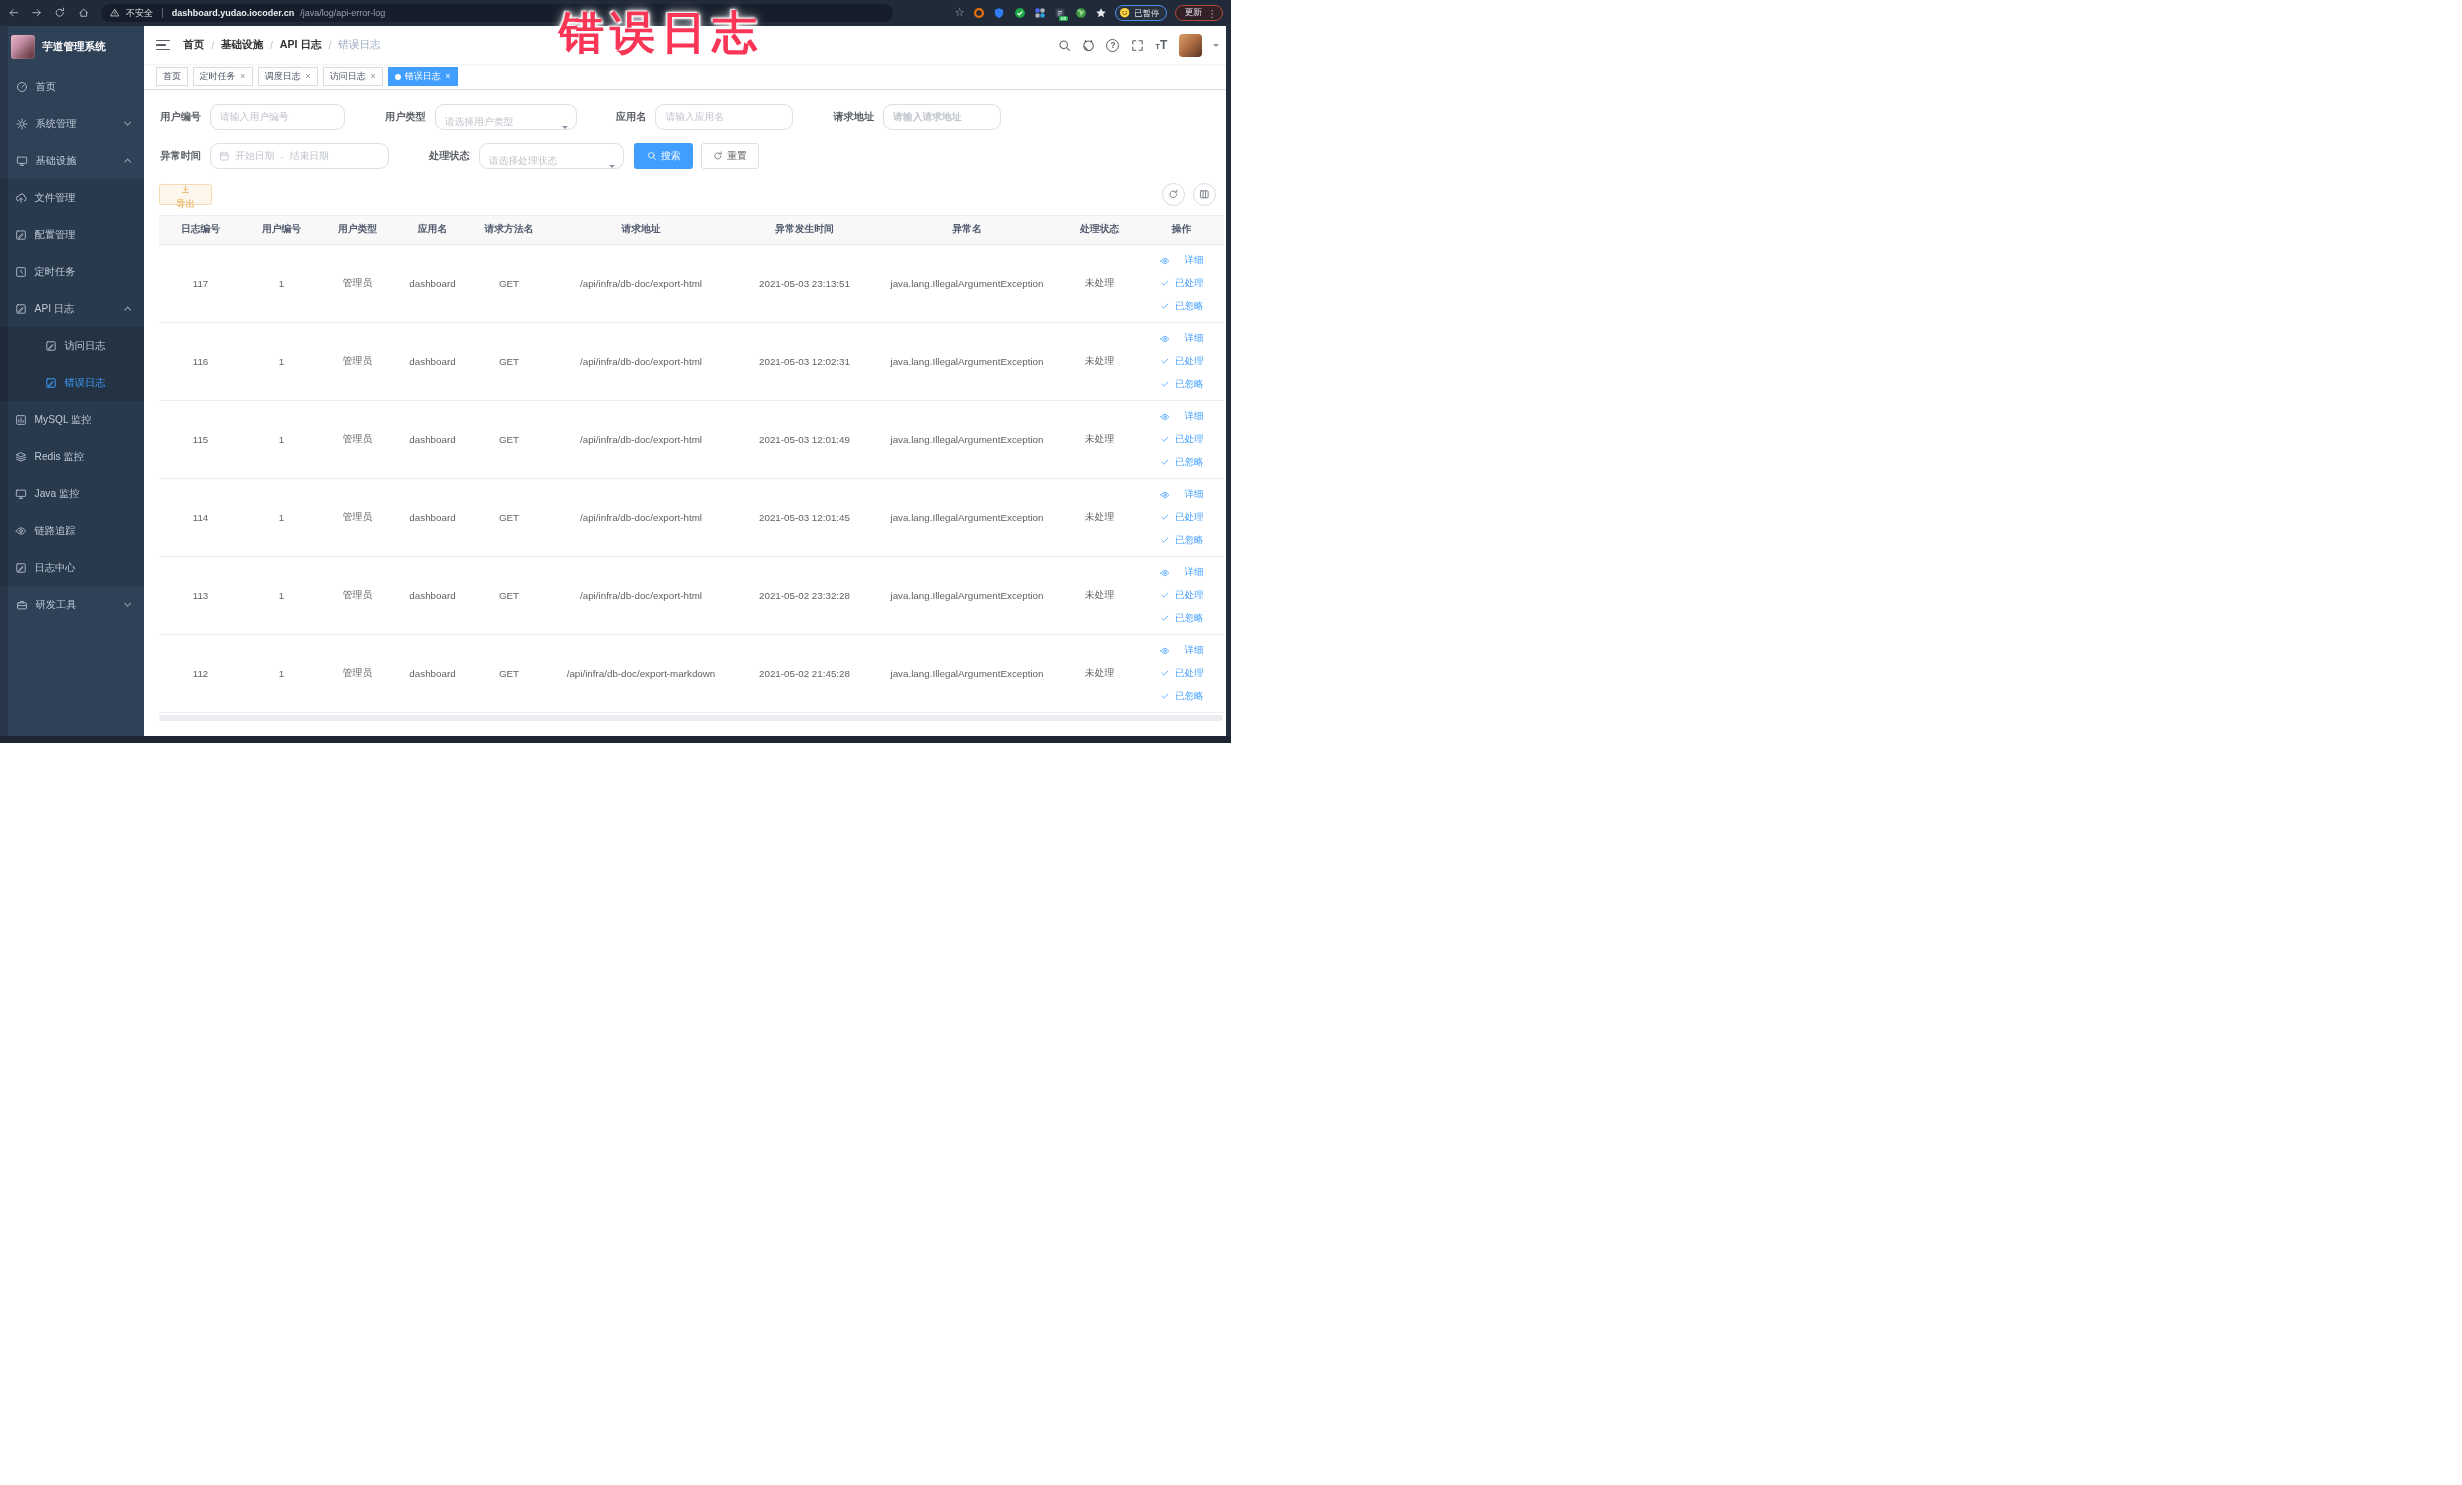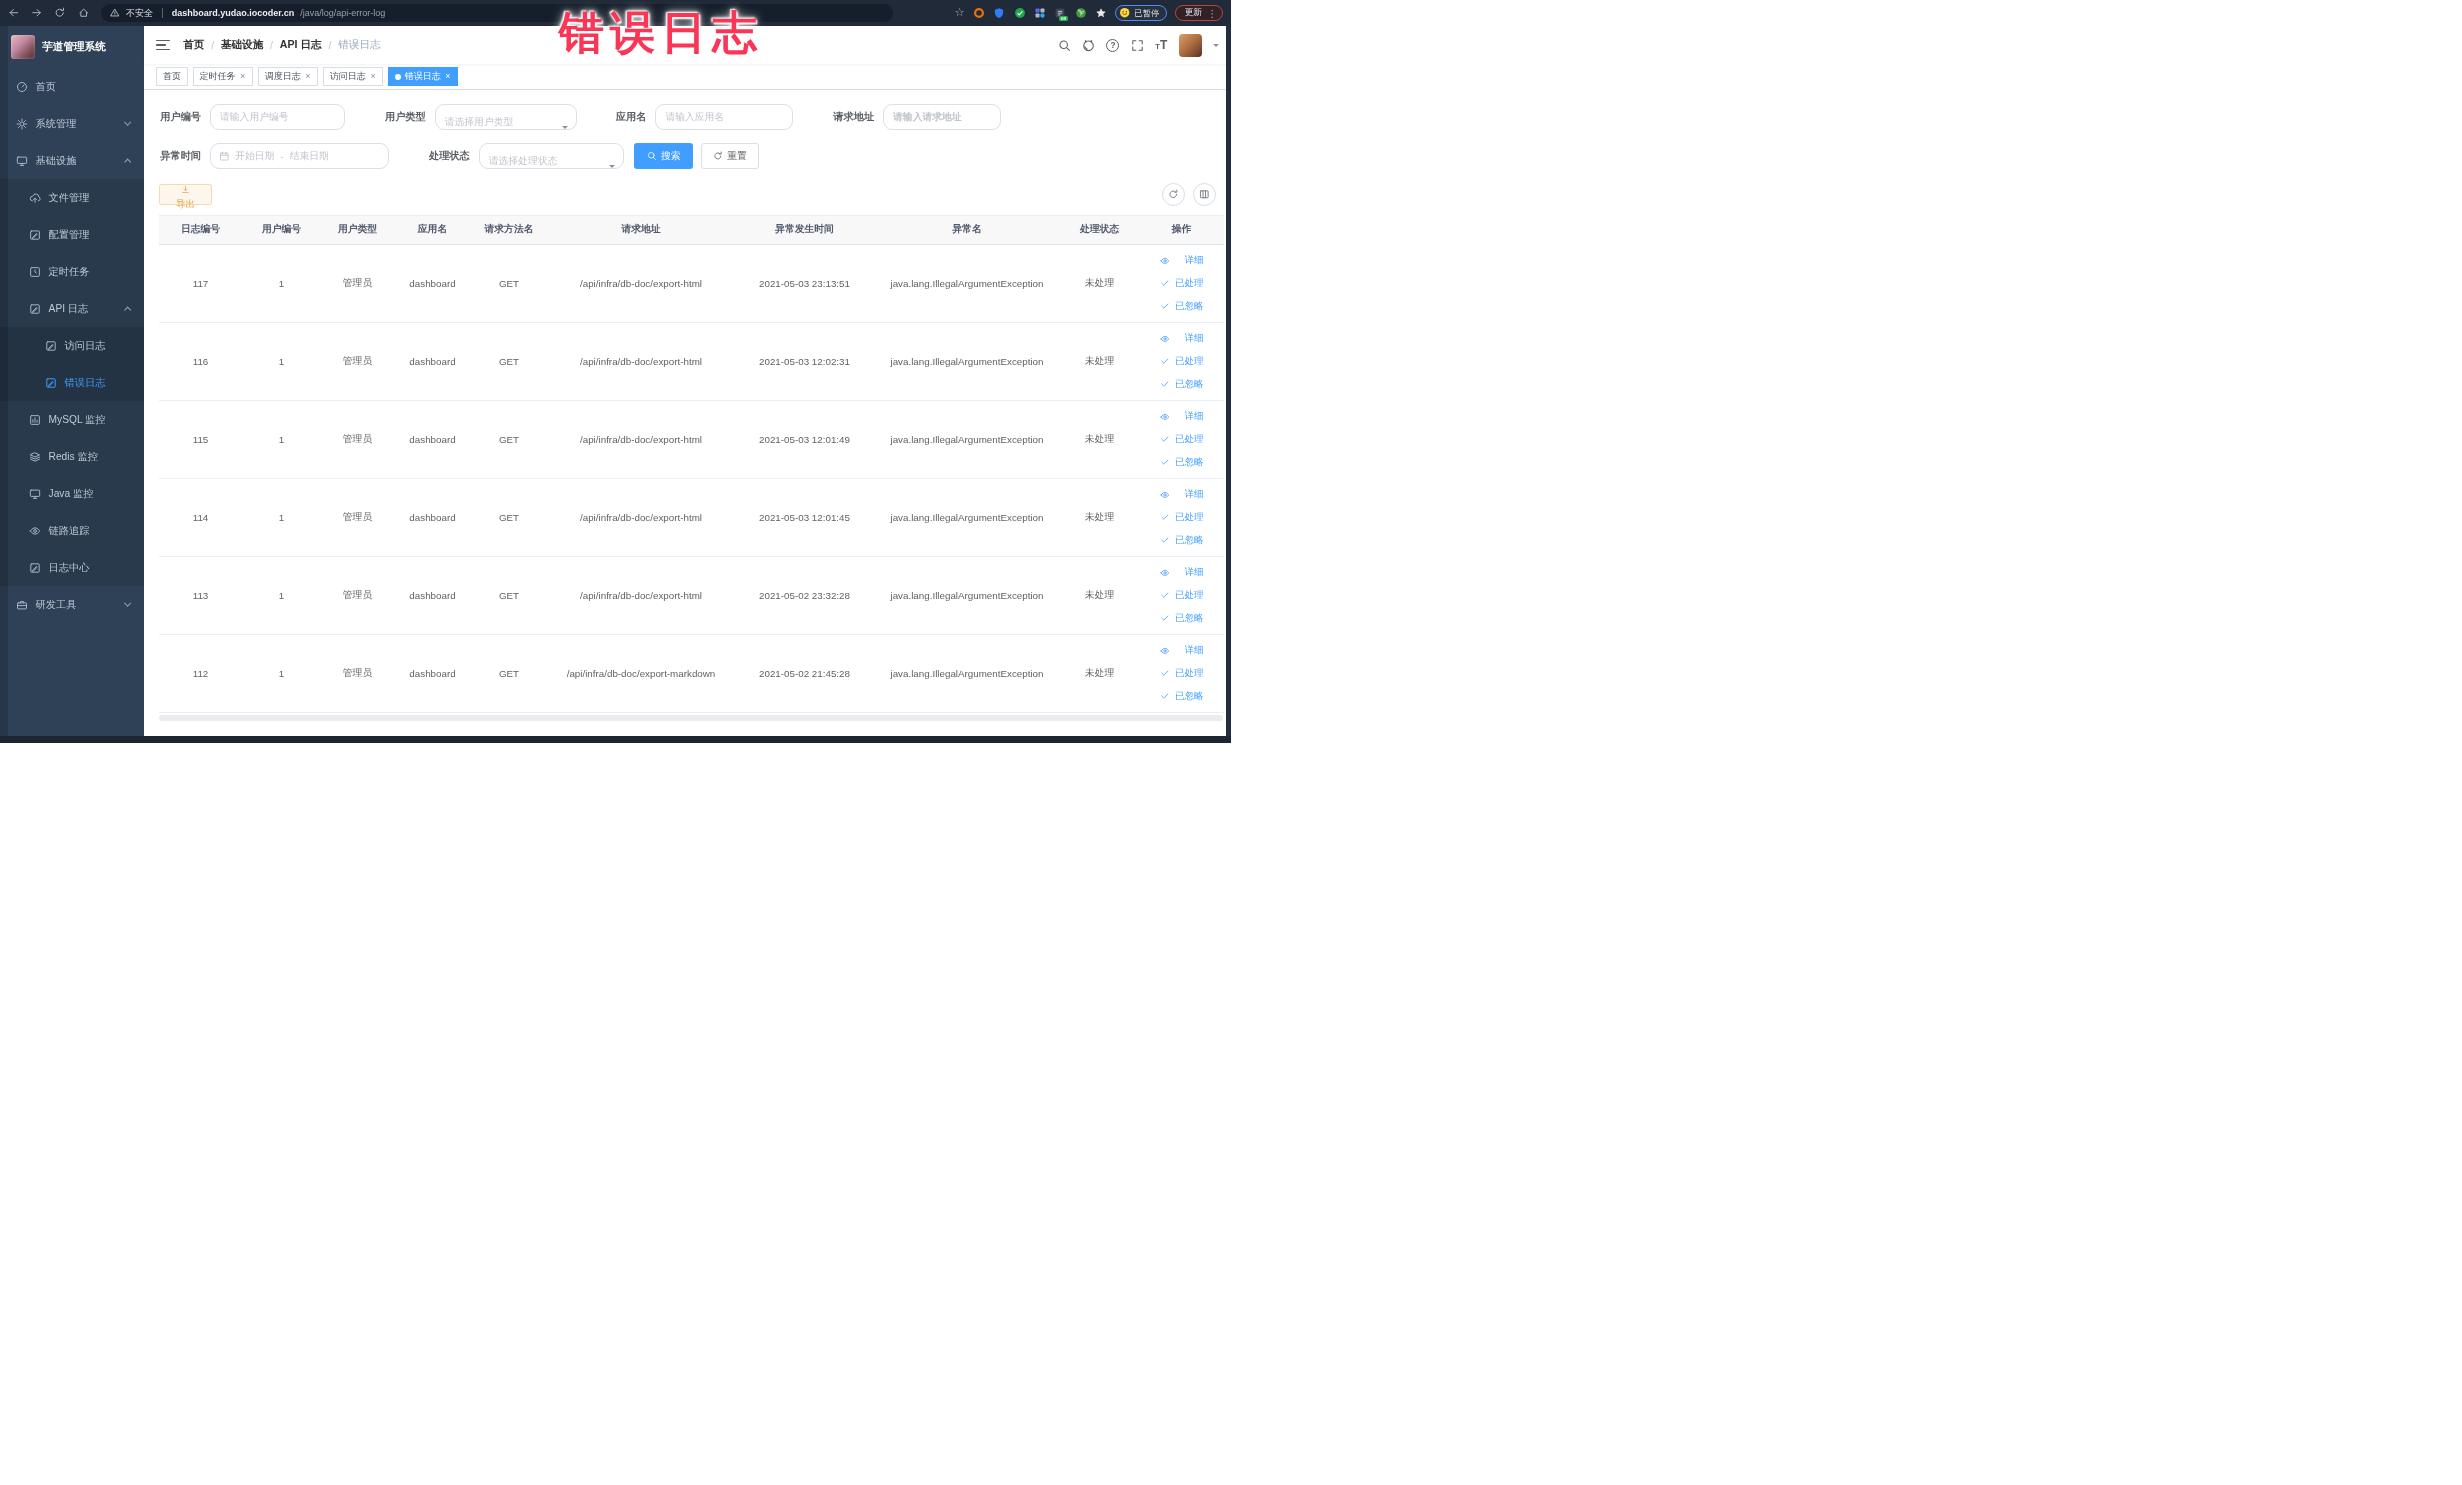--- a/index.html
+++ b/index.html
@@ -35,21 +35,21 @@
   .app { display:flex; height:720px; }
   .sidebar { width:144px; background:#2f4156; color:#bfcbd9; flex:none; position:relative; }
   .sidebar::before { content:''; position:absolute; left:0; top:0; bottom:0; width:7.6px; background:rgba(0,0,0,.16); pointer-events:none; }
   .logo-row { height:42px; display:flex; align-items:center; padding-left:10.6px; gap:7.6px; cursor:pointer; }
   .logo-img { width:24px; height:24px; border-radius:3px; background:linear-gradient(135deg,#e9b7c3 0%,#c089a0 40%,#7b4d55 75%,#4c3040 100%); box-shadow:inset 0 0 3px rgba(255,255,255,.35); }
   .logo-title { color:#fff; font-weight:bold; font-size:10.6px; }
   .menu { display:flex; flex-direction:column; }
   .menu-item { height:37px; display:flex; align-items:center; gap:7.6px; font-size:10.2px; cursor:pointer; color:#bfcbd9; }
   .menu-item .icon { width:12px; height:12px; color:#a9b6c6; }
   .menu-item.lv1 { padding-left:16px; }
-  .menu-item.lv2 { padding-left:29px; background:#293a4d; }
+  .menu-item.lv2 { padding-left:15px; background:#293a4d; }
   .menu-item.lv3 { padding-left:45px; background:#243344; }
   .menu-item.active, .menu-item.active .icon { color:#409eff; }
   .mi-label { white-space:nowrap; }
   .chev { width:5.3px; height:5.3px; border-right:1.2px solid #97a3b4; border-bottom:1.2px solid #97a3b4; margin-left:auto; margin-right:13.6px; flex:none; }
   .chev.down { transform:rotate(45deg) translate(-0.8px,-0.8px); }
   .chev.up { transform:rotate(-135deg) translate(-0.8px,-0.8px); }
 
   .main { flex:1; display:flex; flex-direction:column; background:#fff; min-width:0; }
 
   

